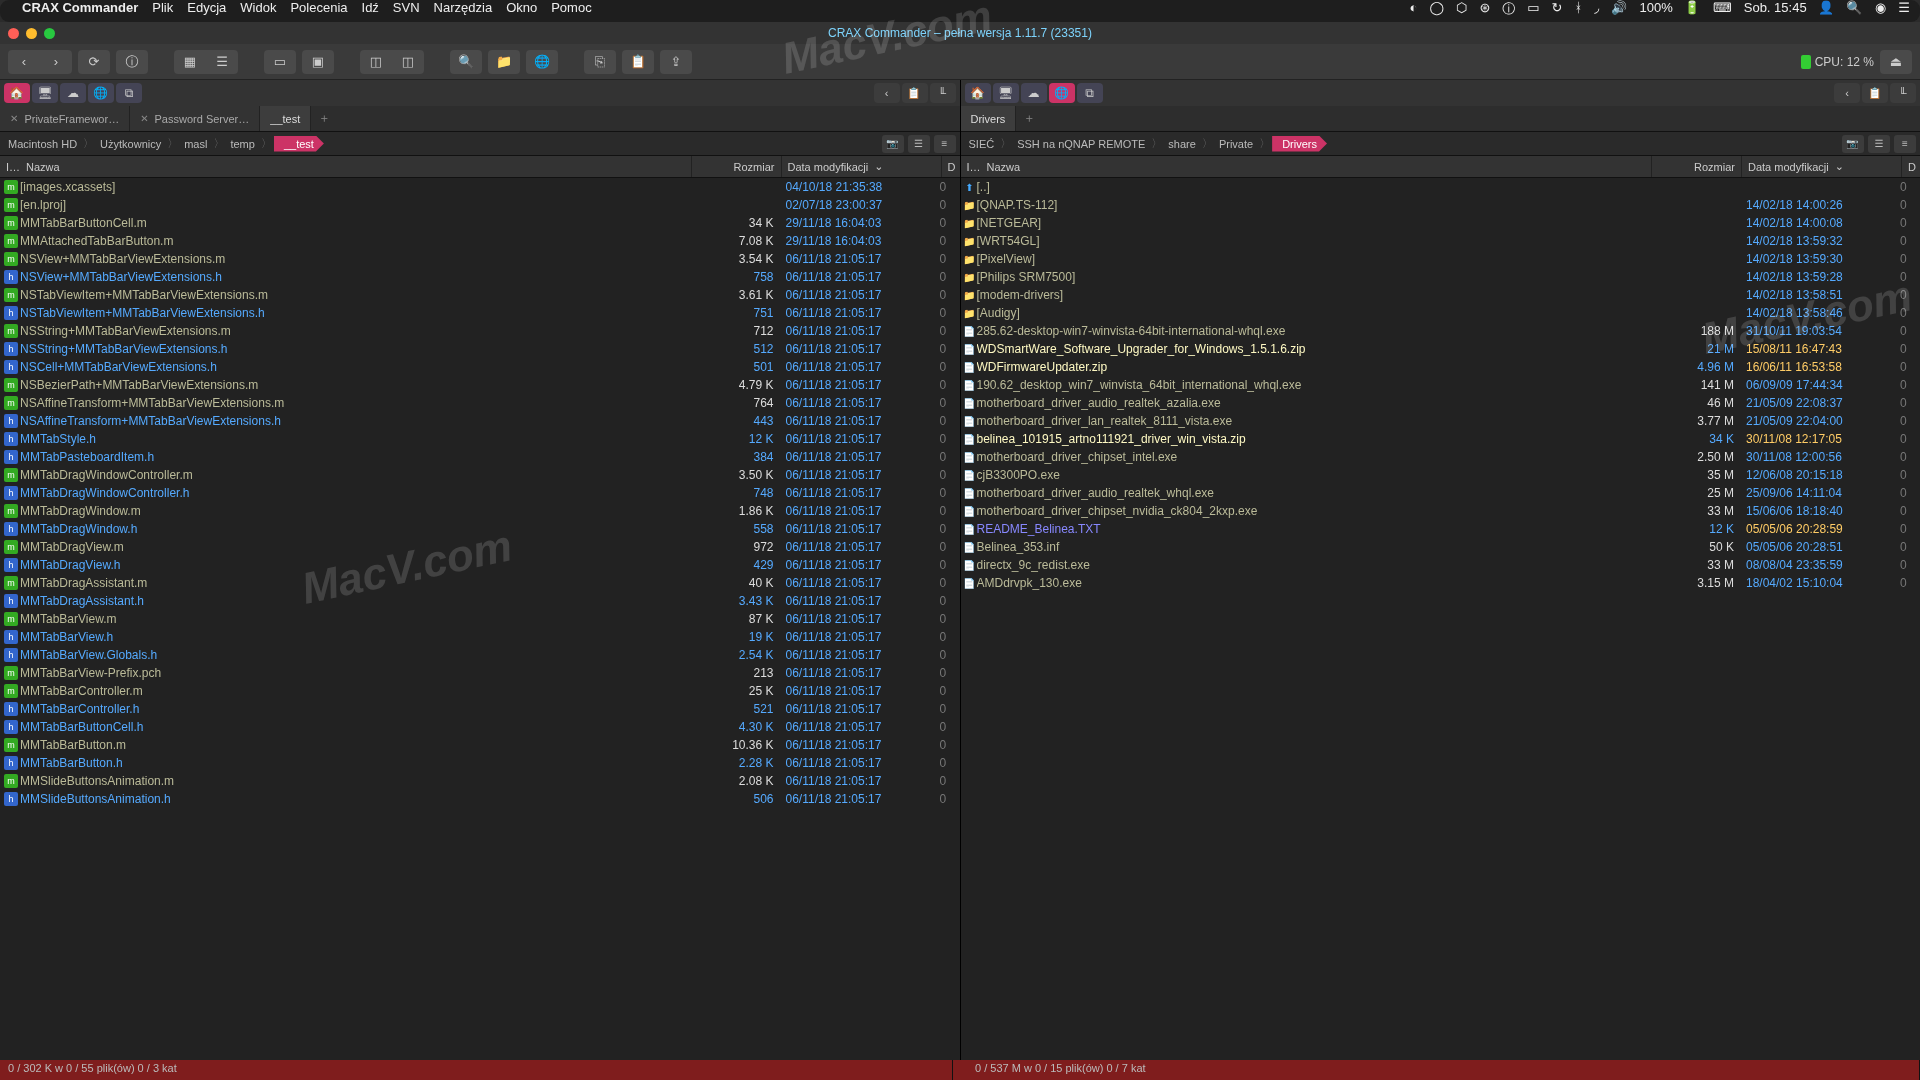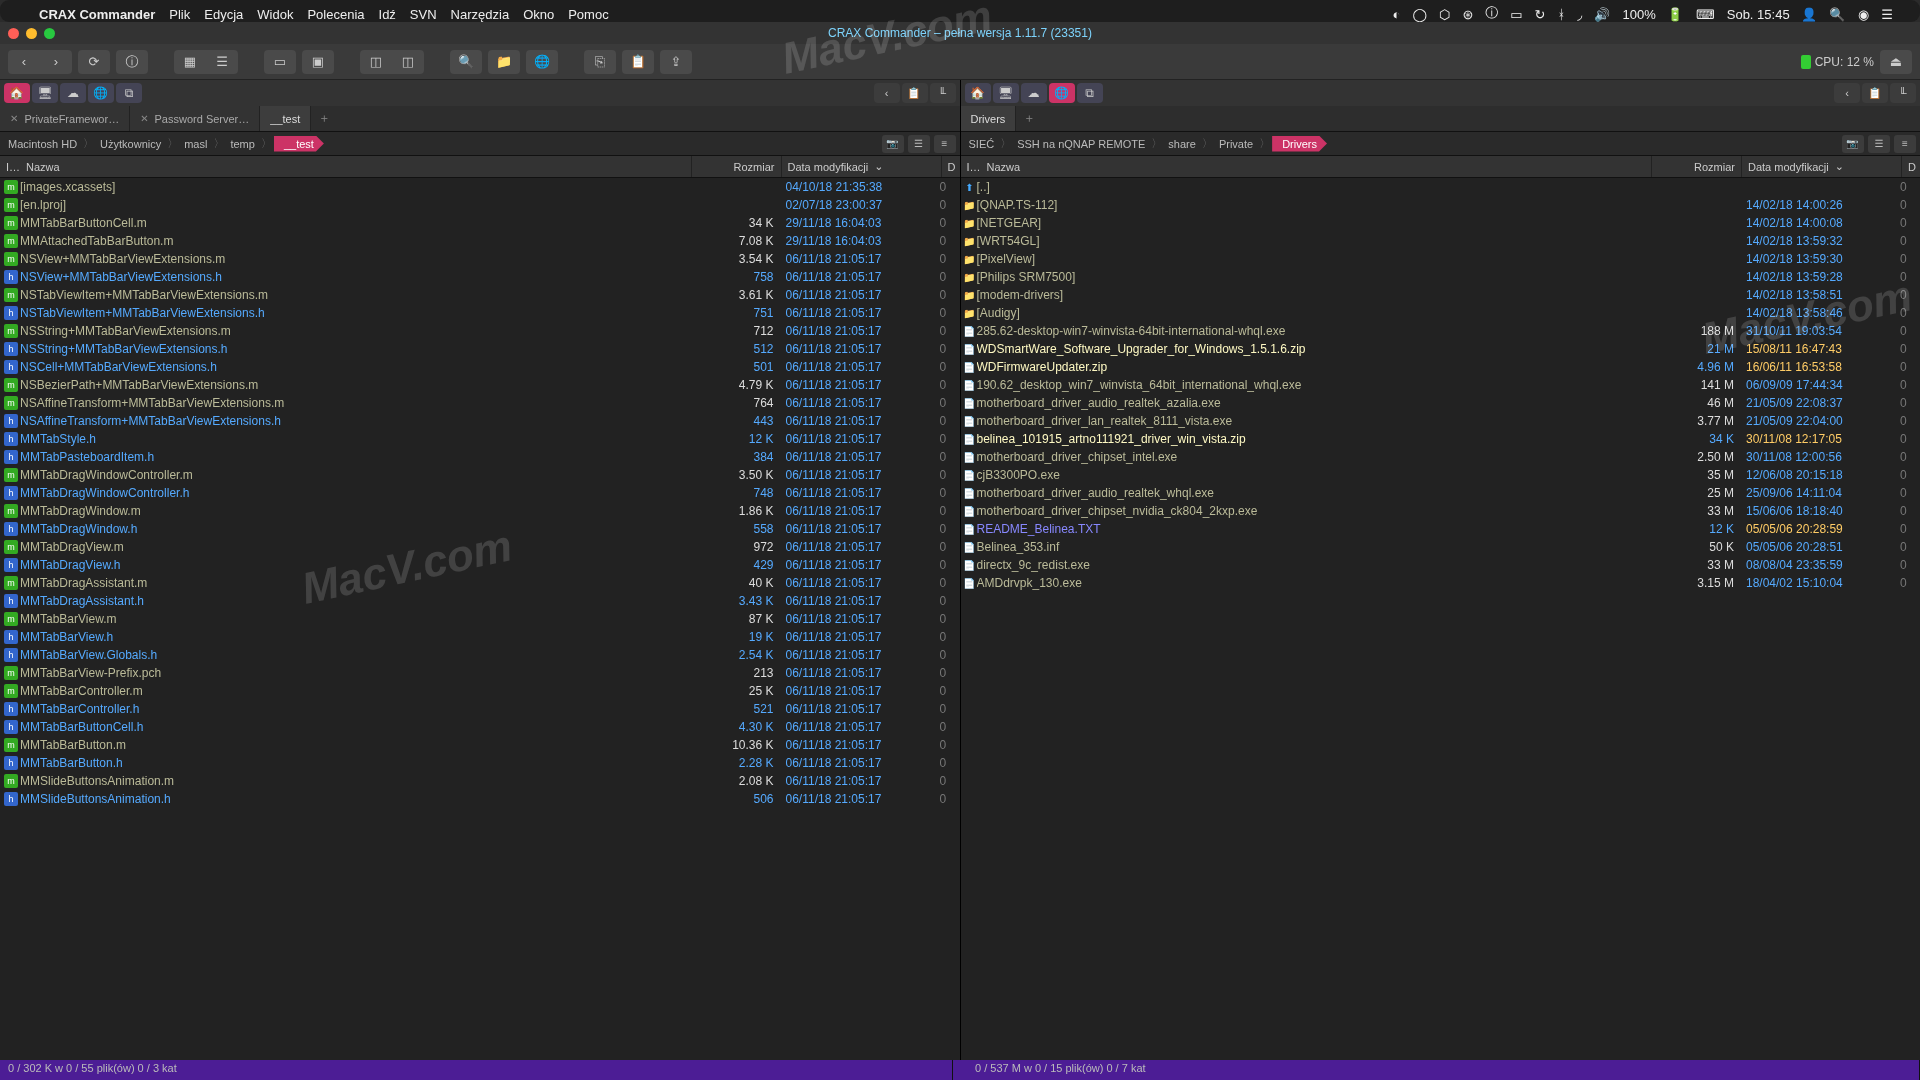--- a/index.html
+++ b/index.html
@@ -1,19 +1,19 @@
 <!DOCTYPE html>
 <html><head>
 <meta charset="utf-8">
 <style>
 * { margin:0; padding:0; box-sizing:border-box; font-family:-apple-system,BlinkMacSystemFont,"Helvetica Neue",sans-serif; }
 body { background:#2b2b2b; color:#ccc; font-size:12px; overflow:hidden; width:1920px; height:1080px; }
 
 
-.menubar { height:22px; background:rgba(30,30,30,.95); display:flex; align-items:flex-end; padding:0 27px; color:#eee; font-size:13px;border-radius:9px; }
+.menubar { height:22px; background:rgba(30,30,30,.95); display:flex; align-items:flex-start; padding:0 10px; color:#eee; font-size:13px;border-radius:9px; }
 .menubar .apple { margin-right:12px; }
 .menubar .app { font-weight:bold; margin-right:14px; }
 .menubar .mitem { margin-right:14px; }
 .menubar .spacer { flex:1; }
 .menubar .ricon { margin-left:12px; }
 
 
 .window { position:absolute; top:22px; left:0; right:0; bottom:0; background:#2a2a2a; }
 .titlebar { height:22px; display:flex; align-items:center; justify-content:center; background:#333; position:relative; color:#7dd3fc; font-size:12px; }
 .traffic { position:absolute; left:8px; display:flex; gap:7px; }
@@ -74,21 +74,21 @@
 .ic.file{color:#ddd;background:none;width:14px}
 .nm.h{color:#5af}
 .nm.m{color:#bb9}
 .nm.fold{color:#bb9}
 .nm.zip{color:#fef9c3}
 .nm.txt{color:#88f}
 .sz.fld{color:#aaa}
 .dt.yel{color:#fc6}
 .sz.wht{color:#ddd}
 
-.status { height:20px; background:#4c1d95; display:flex; color:#bbb; font-size:11px;gap:14px;}
+.status { height:20px; background:#7f1d1d; display:flex; color:#bbb; font-size:11px;gap:14px;}
 .status .half{flex:1;padding:2px 8px;border-right:1px solid #111}
 
 .watermark{position:absolute;color:rgba(255,255,255,.15);font-size:44px;font-weight:bold;font-style:italic;pointer-events:none;transform:rotate(-12deg)}
 </style>
 </head>
 <body>
 
 <div class="menubar">
   <span class="apple"></span>
   <span class="app">CRAX Commander</span>

